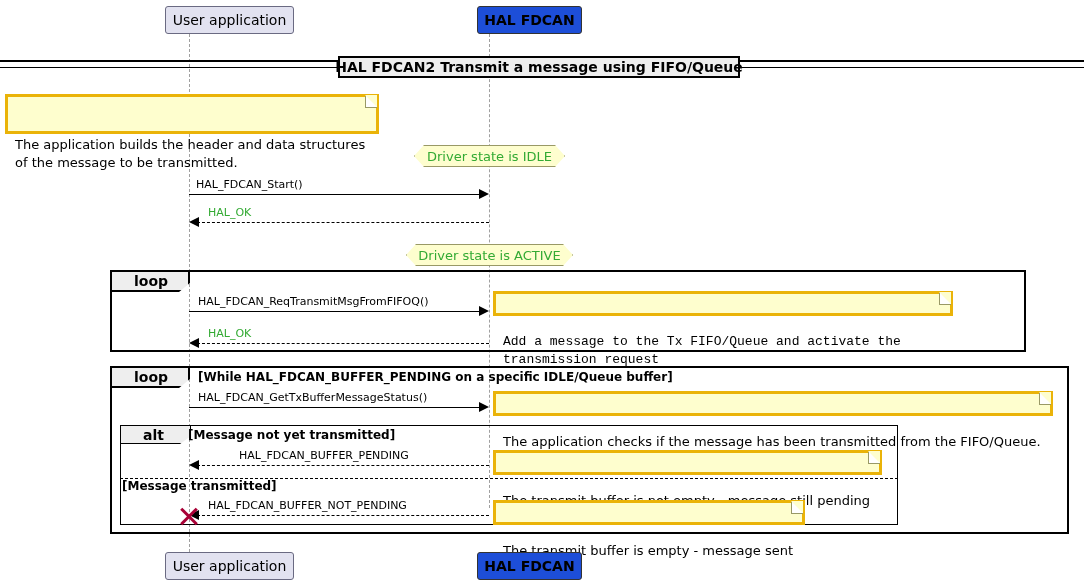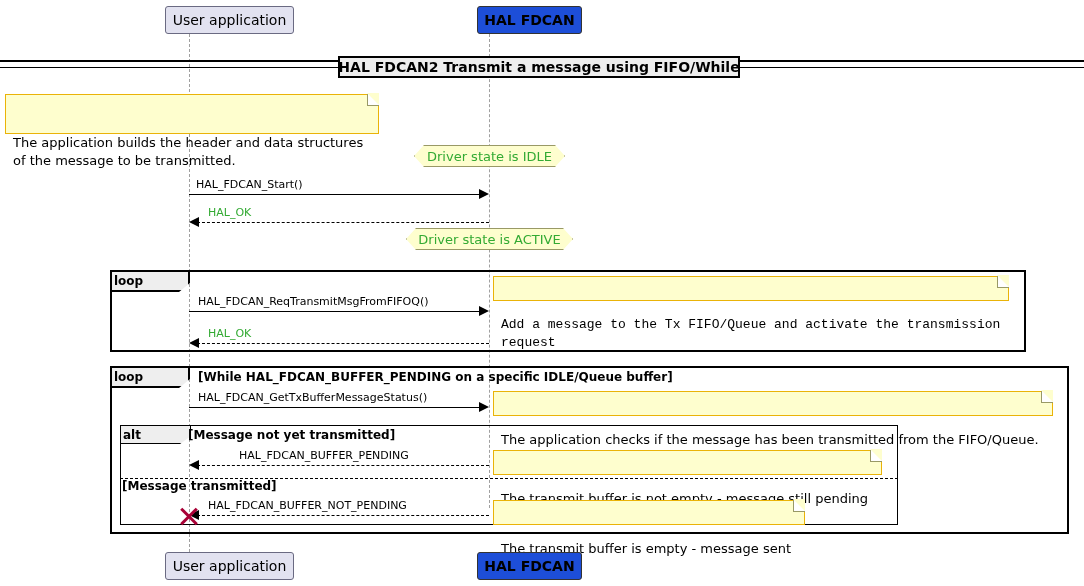--- a/index.html
+++ b/index.html
@@ -75,21 +75,21 @@
     color: #000000;
     white-space: nowrap;
     padding: 0 10px;
   }
 
   
   .note {
     position: absolute;
     box-sizing: border-box;
     background: #FEFECE;
-    border: 1px solid #eab308;
+    border: 3px solid #eab308;
     font-size: 13px;
     color: #000000;
     padding: 4px 7px 12px 7px;
     line-height: 1.35;
     white-space: pre-line;
   }
   .note .fold {
     position: absolute;
     top: -1px;
     right: -1px;
@@ -167,26 +167,26 @@
   }
   .fragment.inner { border-width: 1px; }
   .frag-tab {
     position: absolute;
     left: 0;
     top: 0;
     box-sizing: border-box;
     background: #EEEEEE;
     border-right: 2px solid #000000;
     border-bottom: 2px solid #000000;
-    font-size: 12px;
+    font-size: 14px;
     font-weight: bold;
     color: #000000;
     display: flex;
     align-items: center;
-    padding-left: 2px;
+    padding-left: 22px;
     clip-path: polygon(0 0, 100% 0, 100% 55%, calc(100% - 11px) 100%, 0 100%);
     white-space: nowrap;
   }
   .frag-cond {
     position: absolute;
     font-size: 12px;
     font-weight: bold;
     color: #000000;
     white-space: nowrap;
     line-height: 1;
@@ -226,21 +226,21 @@
     <span>User application</span>
   </div>
   <div class="participant hal" style="left:437px; top:6px; width:105px; height:28px;">
     <span>HAL FDCAN</span>
   </div>
 
   <div class="title-rule" style="top:60px;"></div>
   <div class="title-rule" style="top:67px; border-top-width:1px;"></div>
 
   <div class="title-box" style="left:338px; top:56px; width:402px; height:22px;">
-    <span>HAL FDCAN2 Transmit a message using FIFO/While</span>
+    <span>HAL FDCAN2 Transmit a message using FIFO/Queue</span>
   </div>
 
   <div class="note" style="left:5px; top:94px; width:374px; height:40px;">
     <span class="fold"></span>
     <span>The application builds the header and data structures
 of the message to be transmitted.</span>
   </div>
 
   <div class="hexnote" style="left:414px; top:145px; width:151px; height:22px;">
     <span>Driver state is IDLE</span>
@@ -251,36 +251,36 @@
   </div>
   <div class="msg-line solid" style="left:189px; top:194px; width:292px;"></div>
   <div class="arrowhead right" style="left:479px; top:189px;"></div>
 
   <div class="msg-label ret" style="left:208px; top:207px;">
     <span>HAL_OK</span>
   </div>
   <div class="msg-line dotted" style="left:197px; top:222px; width:292px;"></div>
   <div class="arrowhead left" style="left:189px; top:217px;"></div>
 
-  <div class="hexnote" style="left:406px; top:228px; width:167px; height:22px;">
+  <div class="hexnote" style="left:406px; top:244px; width:167px; height:22px;">
     <span>Driver state is ACTIVE</span>
   </div>
 
   <div class="fragment" style="left:110px; top:270px; width:916px; height:82px;"></div>
   <div class="frag-tab" style="left:112px; top:272px; width:78px; height:20px;">
     <span>loop</span>
   </div>
 
   <div class="msg-label" style="left:198px; top:296px;">
     <span>HAL_FDCAN_ReqTransmitMsgFromFIFOQ()</span>
   </div>
   <div class="msg-line solid" style="left:189px; top:311px; width:292px;"></div>
   <div class="arrowhead right" style="left:479px; top:306px;"></div>
 
-  <div class="note" style="left:493px; top:276px; width:516px; height:25px; padding-top:4px;font-family:Liberation Mono, monospace;">
+  <div class="note" style="left:493px; top:291px; width:460px; height:25px; padding-top:4px;font-family:Liberation Mono, monospace;">
     <span class="fold"></span>
     <span>Add a message to the Tx FIFO/Queue and activate the transmission request</span>
   </div>
 
   <div class="msg-label ret" style="left:208px; top:328px;">
     <span>HAL_OK</span>
   </div>
   <div class="msg-line dotted" style="left:197px; top:343px; width:292px;"></div>
   <div class="arrowhead left" style="left:189px; top:338px;"></div>
 

